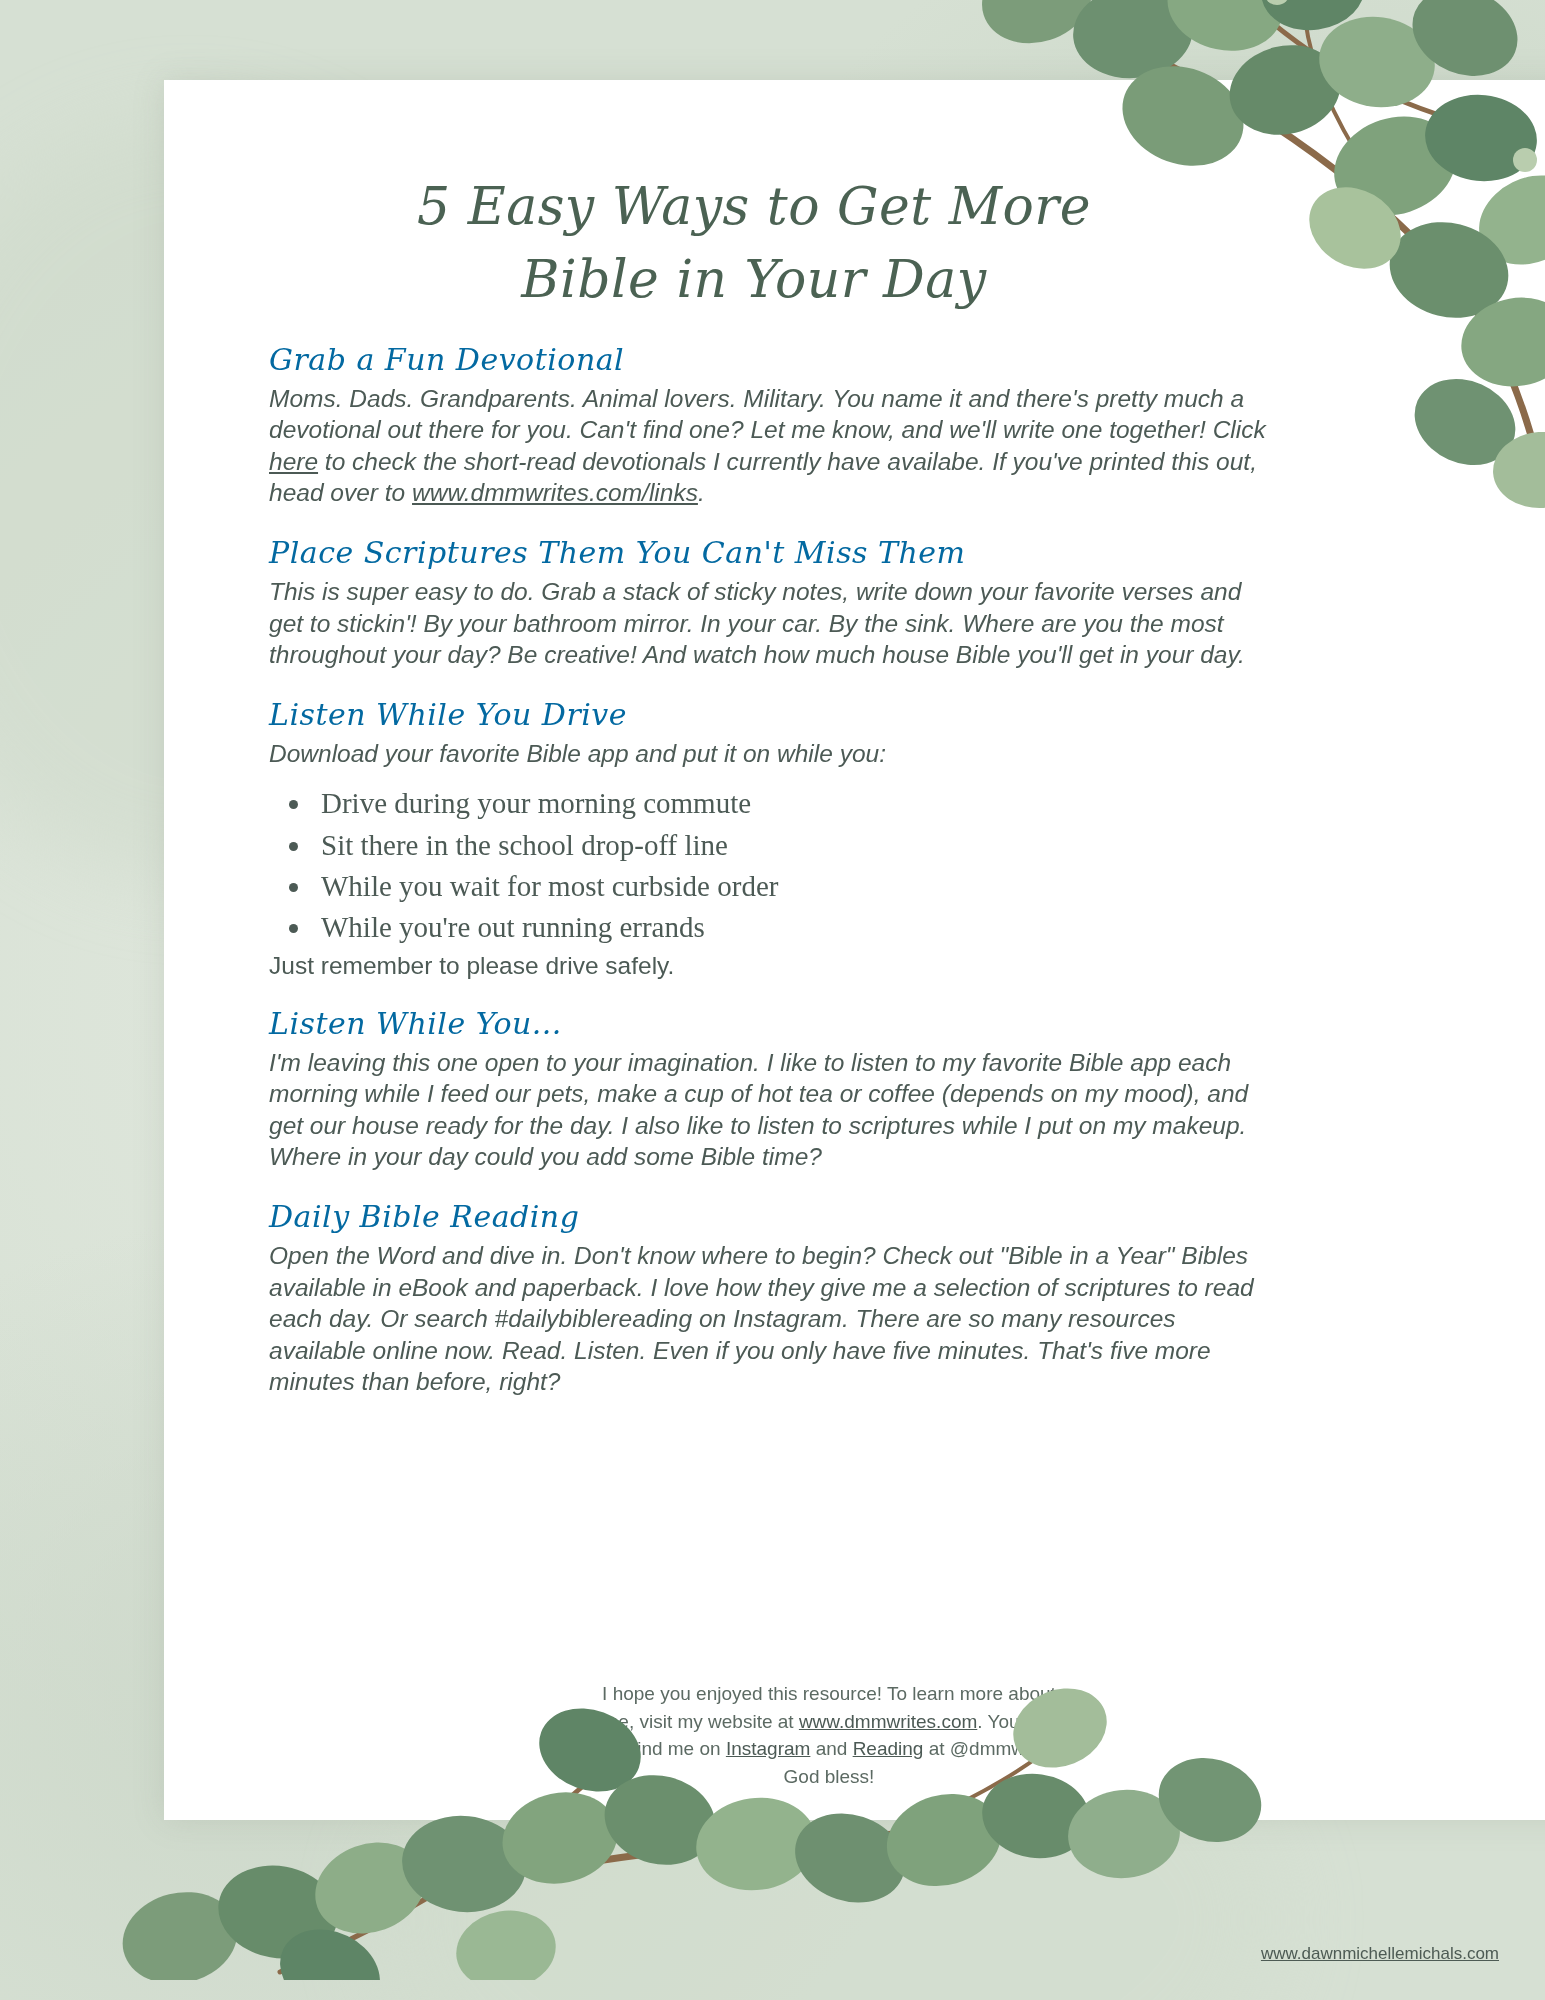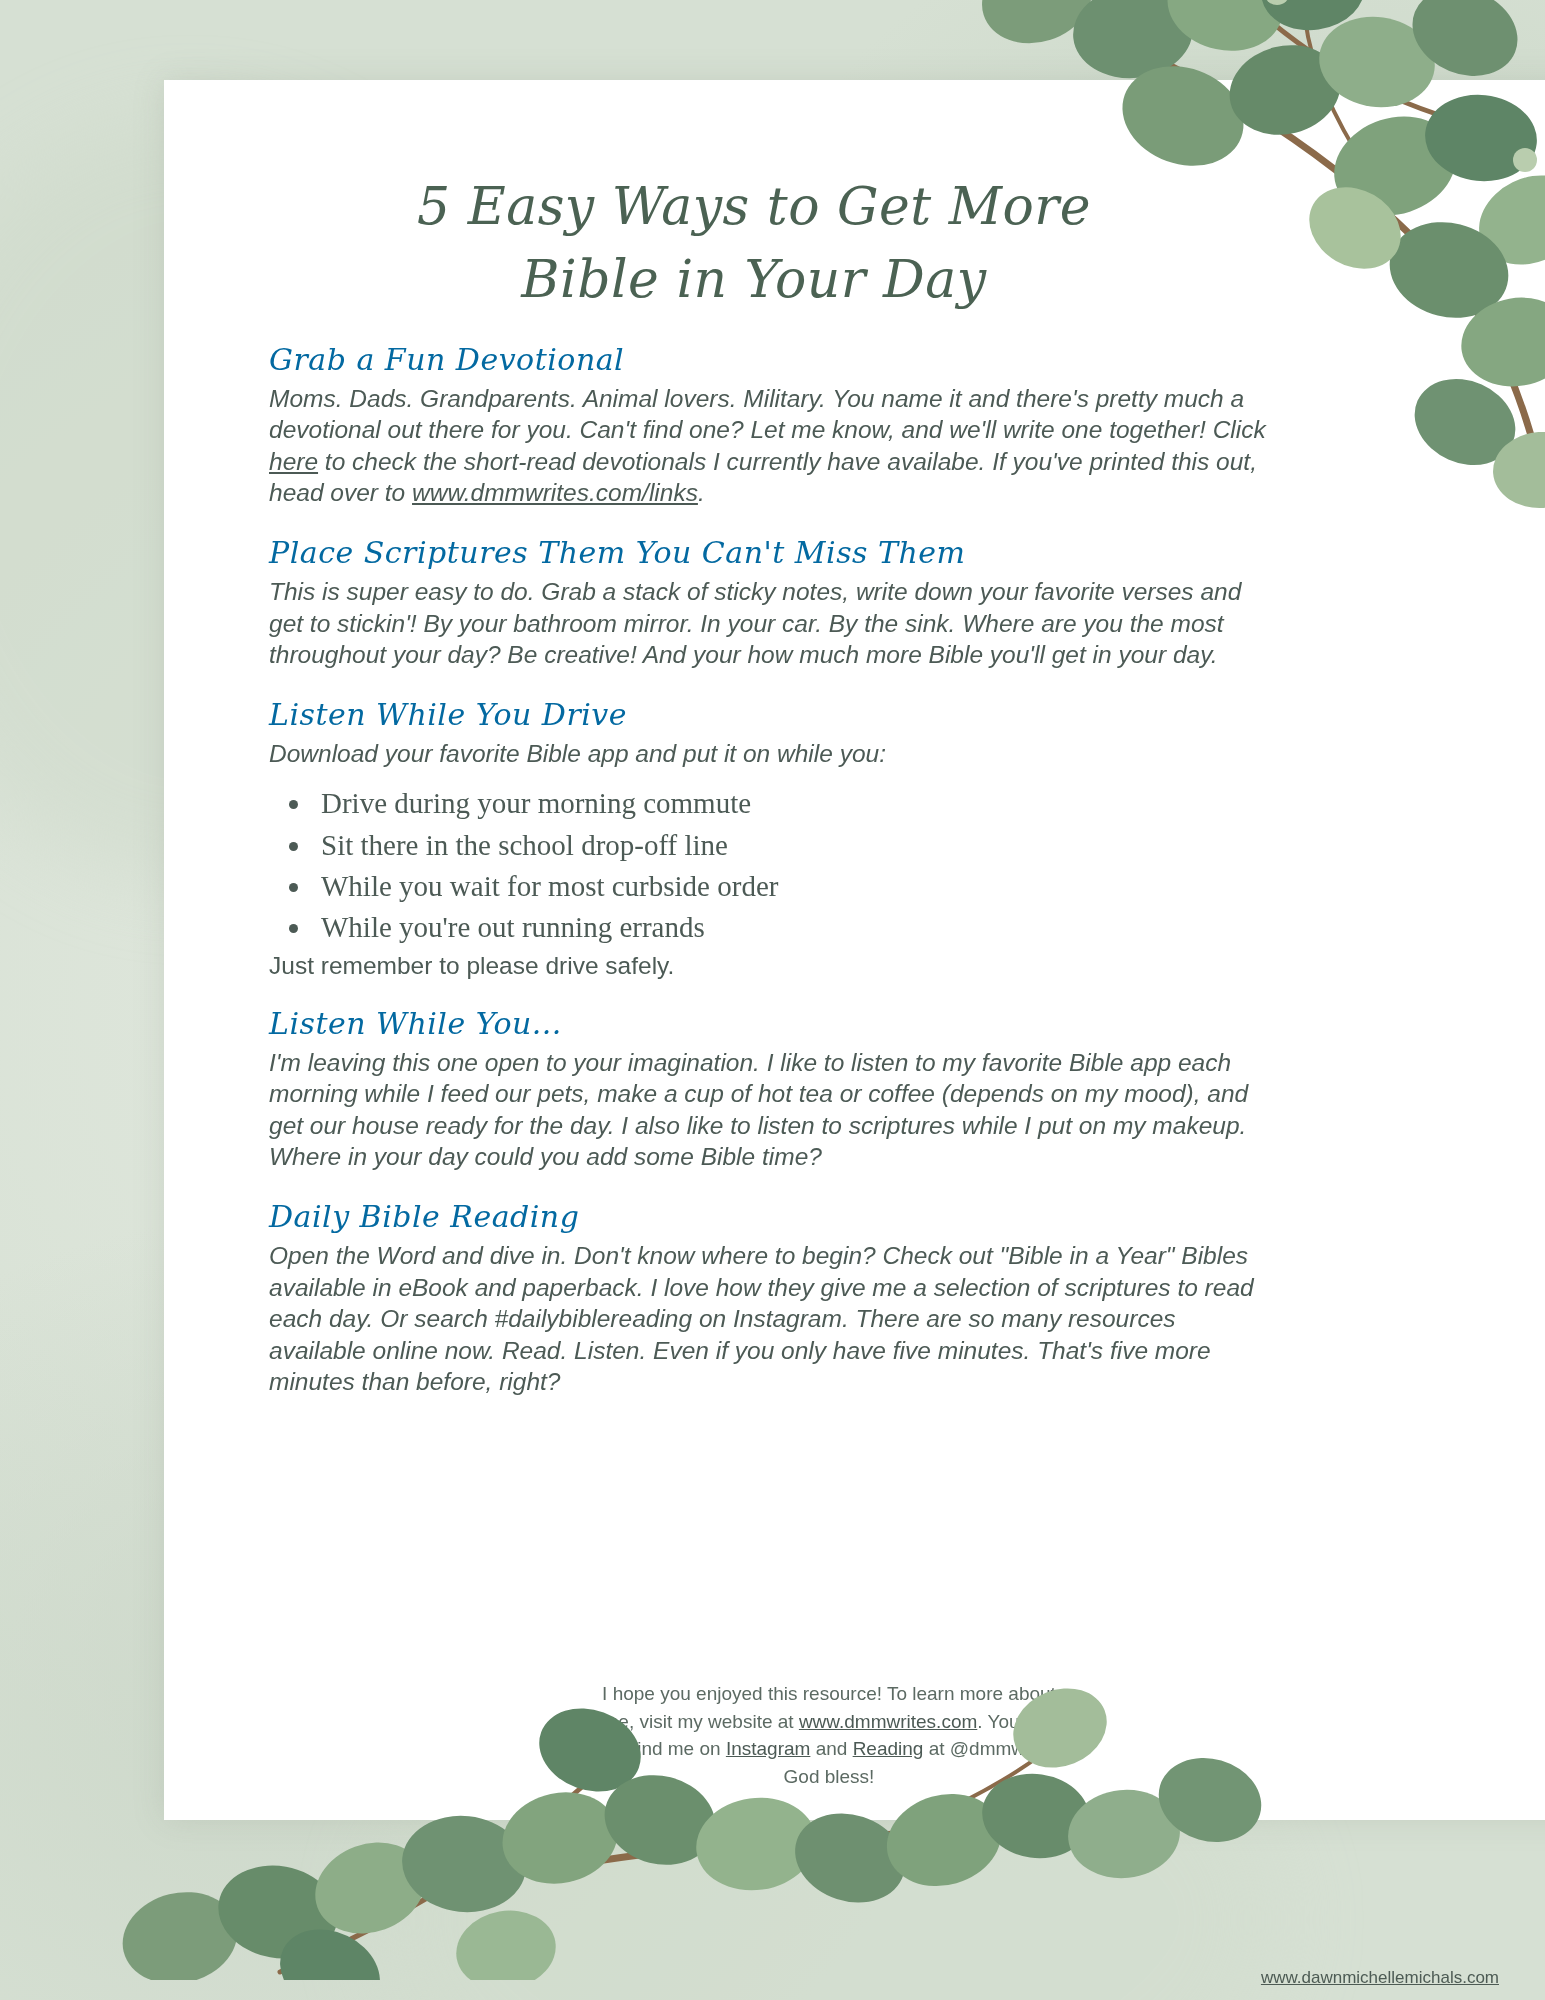--- a/index.html
+++ b/index.html
@@ -113,21 +113,21 @@
     top: 1600px;
     width: 620px;
     text-align: center;
     font-size: 19px;
     line-height: 1.45;
     color: #5c6a63;
   }
   .site-credit {
     position: absolute;
     right: 46px;
-    bottom: 12px;
+    bottom: 36px;
     font-size: 17px;
     color: #4d5b54;
     text-decoration: underline;
   }
 
   
   .leaves {
     position: absolute;
     pointer-events: none;
   }
@@ -148,21 +148,21 @@
 
     <h1 class="script title">
       <span class="title-line">5 Easy Ways to Get More</span>
       <span class="title-line">Bible in Your Day</span>
     </h1>
 
     <h2 class="script section-head">Grab a Fun Devotional</h2>
     <p class="body-text"><span>Moms. Dads. Grandparents. Animal lovers. Military. You name it and there's pretty much a devotional out there for you. Can't find one? Let me know, and we'll write one together! Click </span><a class="link" href="#">here</a><span> to check the short-read devotionals I currently have availabe. If you've printed this out, head over to </span><a class="link" href="#">www.dmmwrites.com/links</a><span>.</span></p>
 
     <h2 class="script section-head">Place Scriptures Them You Can't Miss Them</h2>
-    <p class="body-text">This is super easy to do. Grab a stack of sticky notes, write down your favorite verses and get to stickin'! By your bathroom mirror. In your car. By the sink. Where are you the most throughout your day? Be creative! And your how much more Bible you'll get in your day.</p>
+    <p class="body-text">This is super easy to do. Grab a stack of sticky notes, write down your favorite verses and get to stickin'! By your bathroom mirror. In your car. By the sink. Where are you the most throughout your day? Be creative! And watch how much house Bible you'll get in your day.</p>
 
     <h2 class="script section-head">Listen While You Drive</h2>
     <p class="body-text tight">Download your favorite Bible app and put it on while you:</p>
     <ul class="bullets">
       <li>Drive during your morning commute</li>
       <li>Sit there in the school drop-off line</li>
       <li>While you wait for most curbside order</li>
       <li>While you're out running errands</li>
     </ul>
     <p class="after-list">Just remember to please drive safely.</p>

